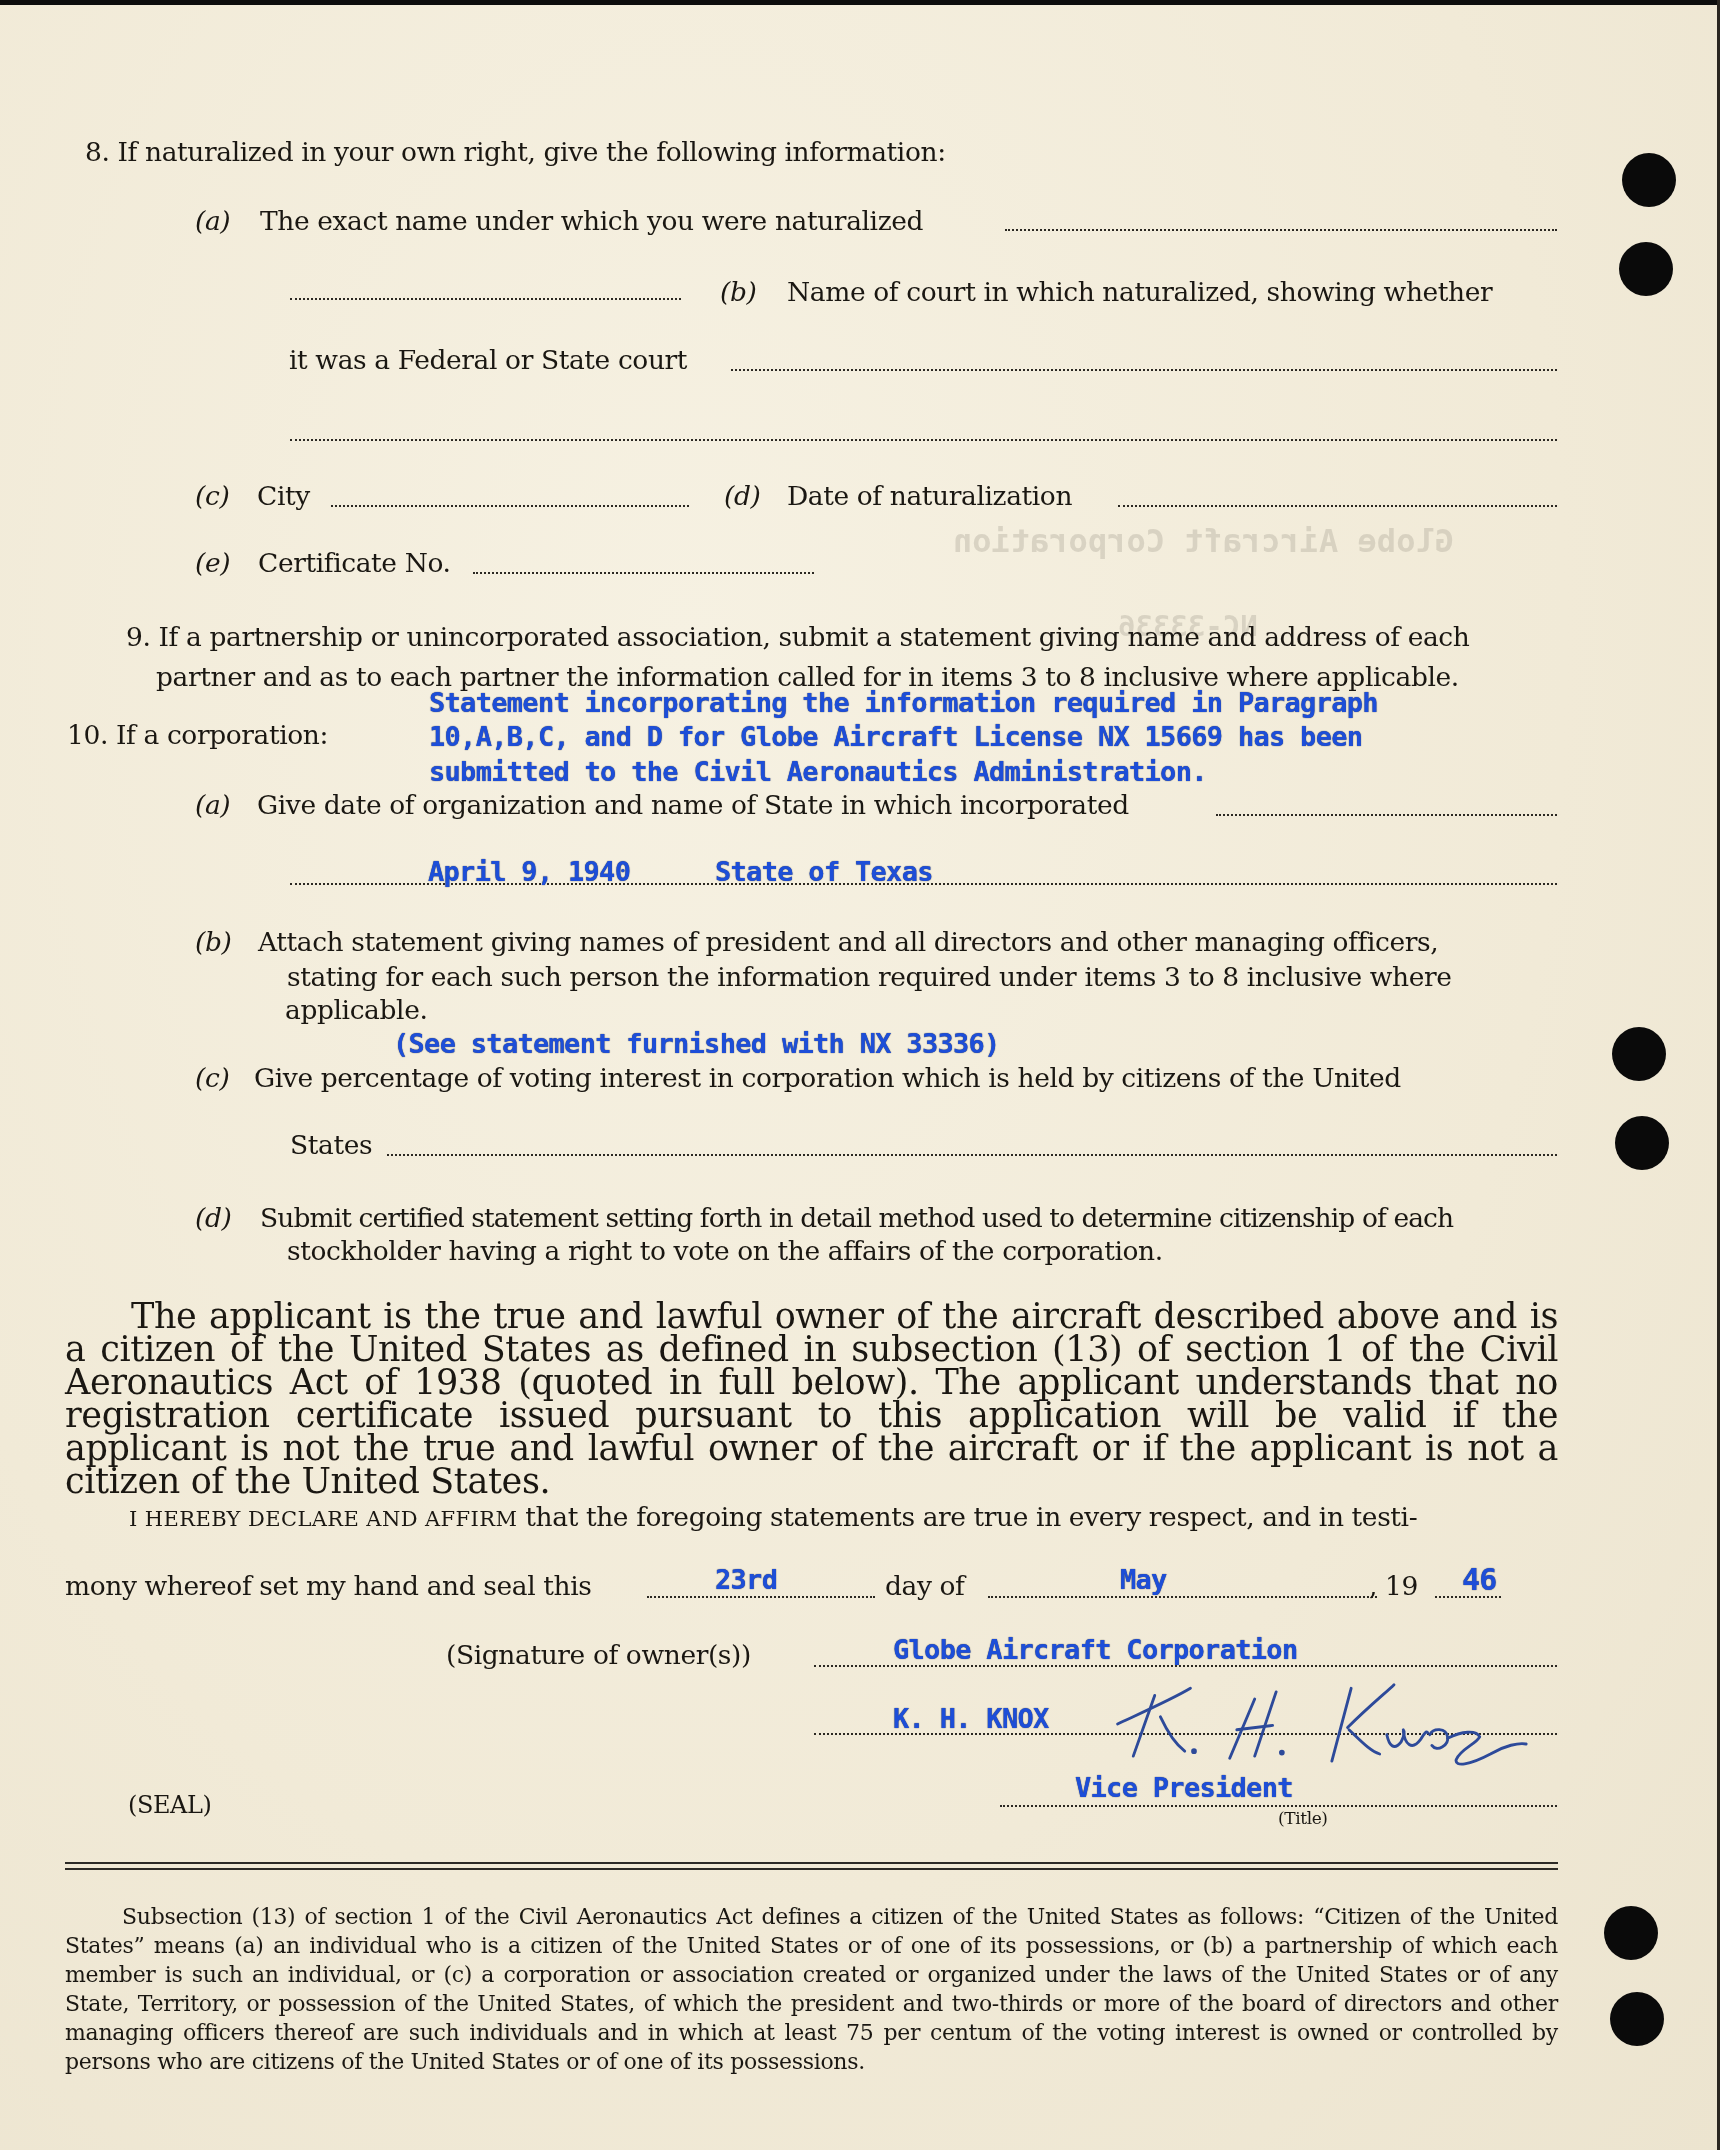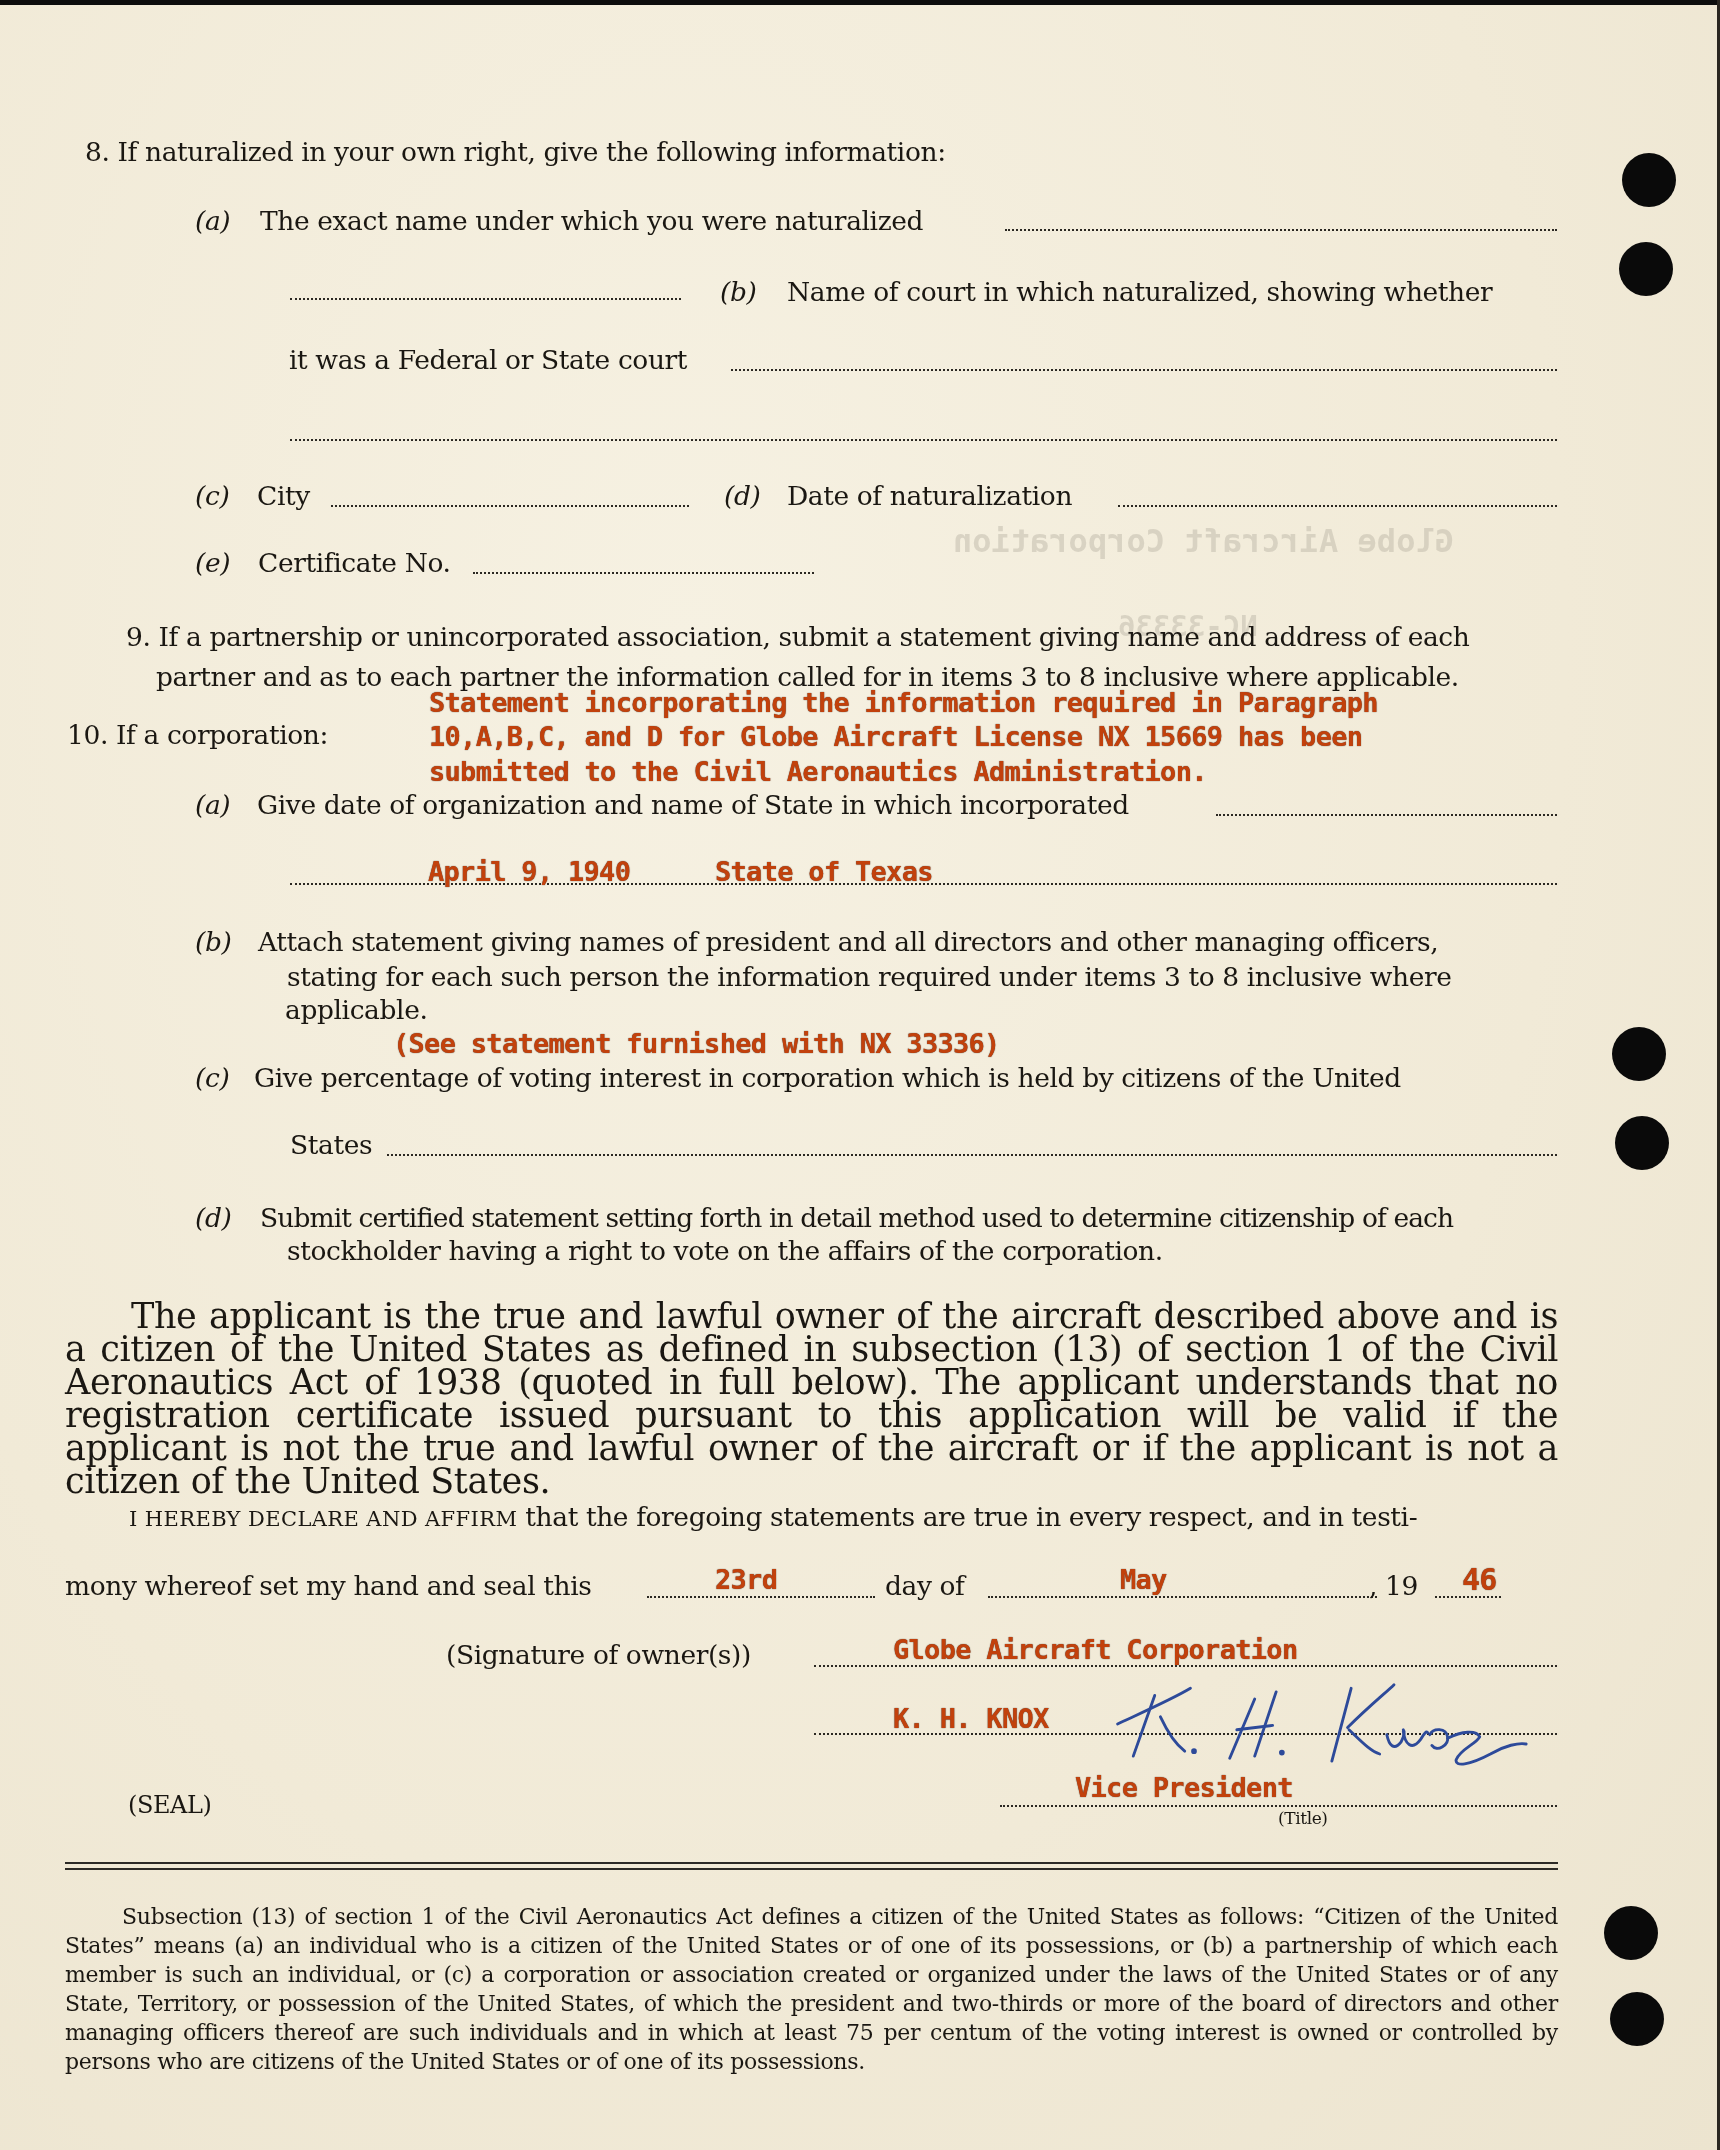--- a/index.html
+++ b/index.html
@@ -7,21 +7,21 @@
     font-family:"DejaVu Serif","Liberation Serif",serif;color:#1a1712;}
   .paper{position:absolute;left:0;top:0;width:1721px;height:2151px;
     background:radial-gradient(ellipse at 40% 30%,#f6f1e2 0%,#f1ead7 60%,#ece4cf 100%);}
   .topedge{position:absolute;left:0;top:0;width:1721px;height:5px;background:#0d0d0d;}
   .rightedge{position:absolute;right:0;top:0;width:3.6px;height:2151px;background:#2a2620;}
   .hole{position:absolute;width:54px;height:54px;border-radius:50%;background:#0a0a0a;}
   .t{position:absolute;white-space:nowrap;font-size:26.5px;line-height:32px;letter-spacing:-0.4px;}
   .it{font-style:italic;}
   .ln{position:absolute;border-bottom:2.2px dotted #2b2822;height:0;}
   .tw{position:absolute;white-space:nowrap;font-family:"DejaVu Sans Mono","Liberation Mono",monospace;
-    font-weight:bold;font-size:27px;line-height:33px;color:#c2410c;letter-spacing:-0.7px;text-shadow:0 0 1.1px #333;}
+    font-weight:bold;font-size:27px;line-height:33px;color:#1d4ed8;letter-spacing:-0.7px;text-shadow:0 0 1.1px #333;}
   .para{position:absolute;font-size:35px;line-height:33px;text-align:justify;letter-spacing:-0.4px;}
   .foot{position:absolute;font-size:22px;line-height:29px;text-align:justify;letter-spacing:-0.3px;}
   .ghost{position:absolute;white-space:nowrap;font-family:"DejaVu Sans Mono",monospace;font-weight:bold;
     font-size:32px;color:#b9b3a4;opacity:.45;transform:scaleX(-1);}
   .sig{position:absolute;}
   .rule{position:absolute;left:65px;width:1493px;height:2.2px;background:#2c2a26;}
   .sc{font-size:21px;letter-spacing:0.4px;}
 </style>
 </head>
 <body>

